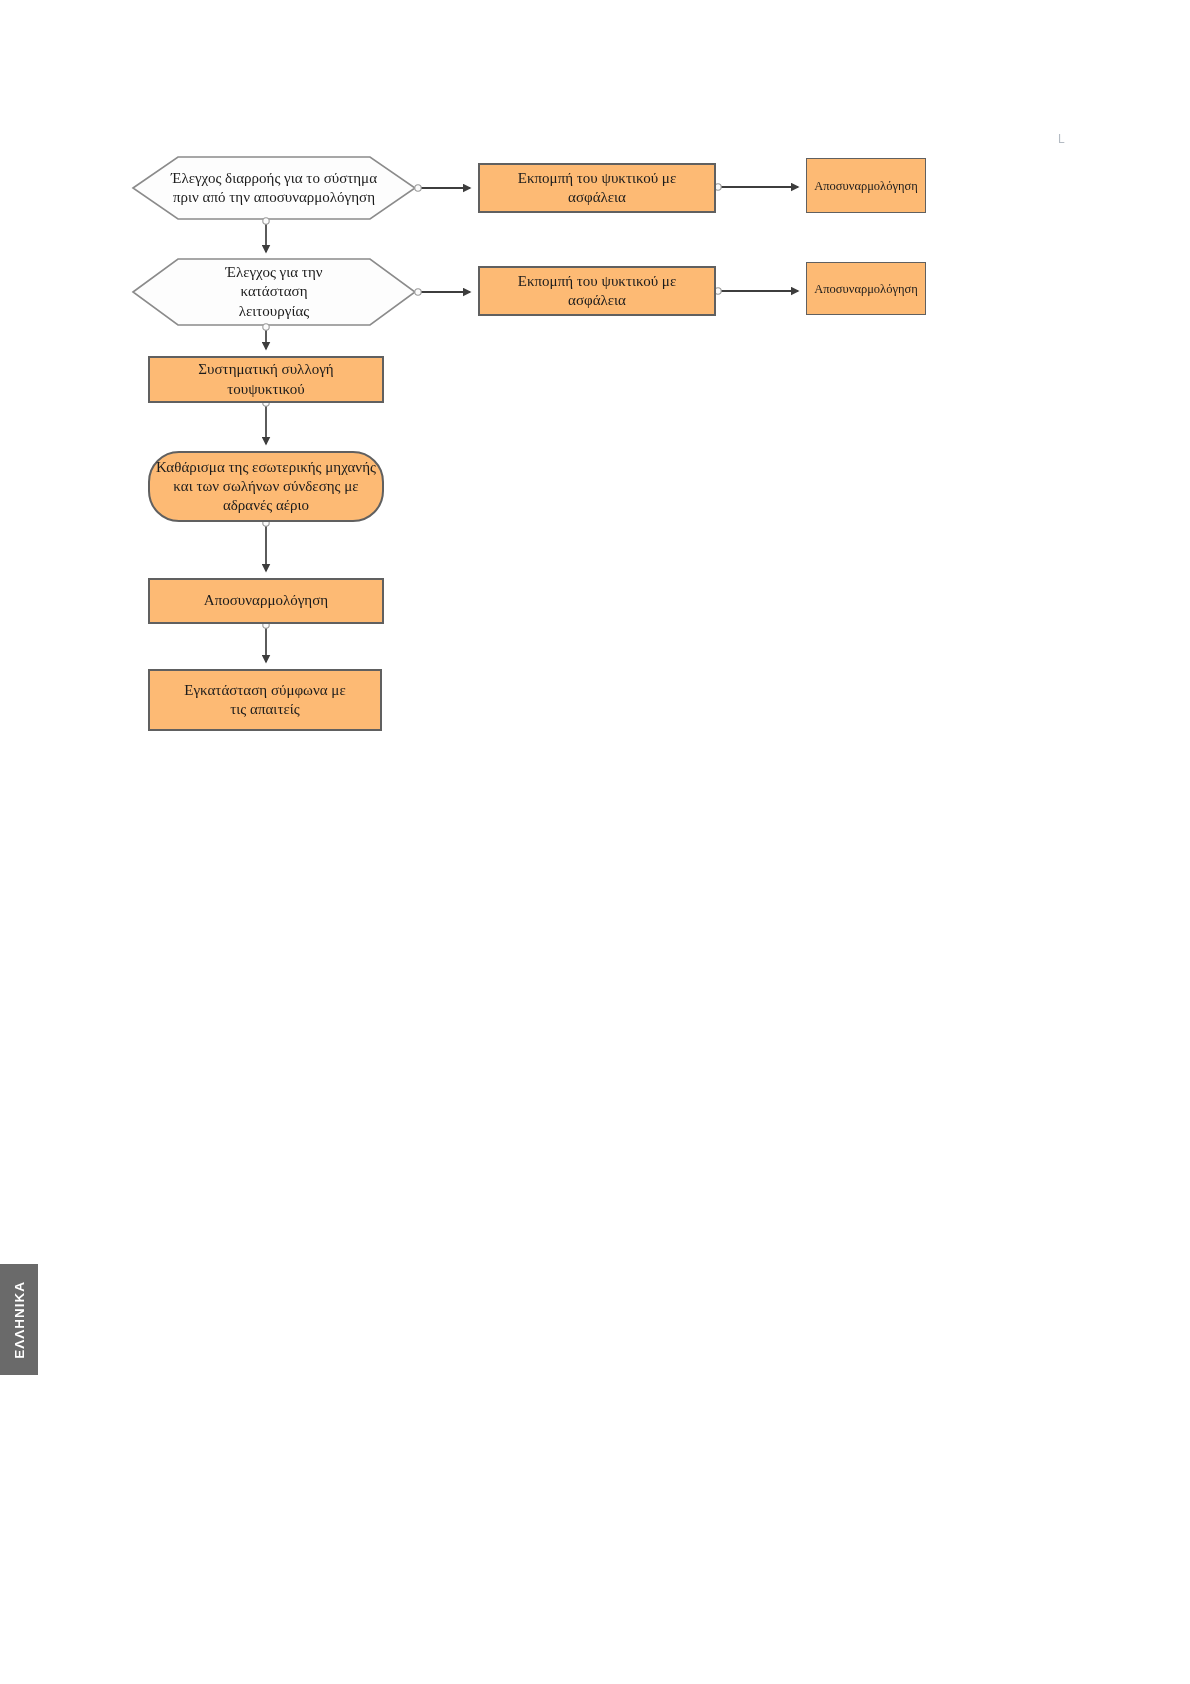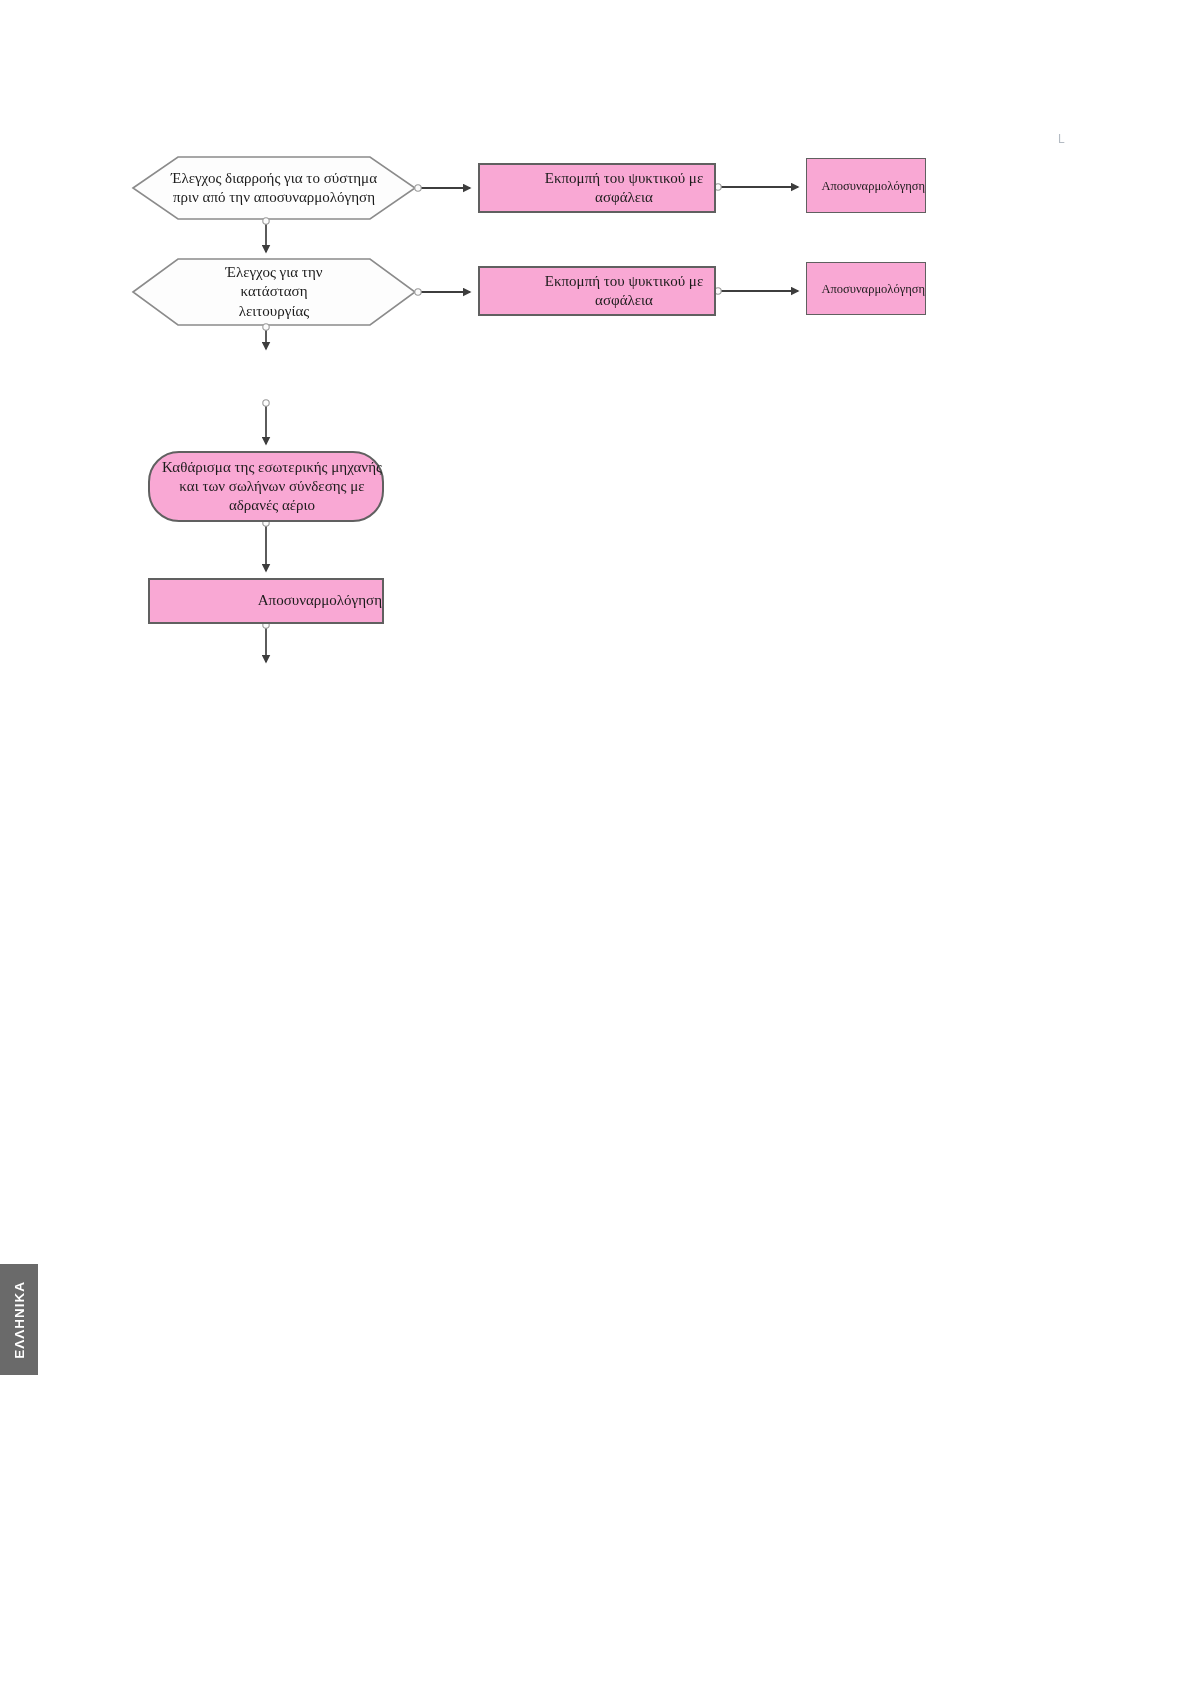--- a/index.html
+++ b/index.html
@@ -28,25 +28,25 @@
     justify-content: center;
     text-align: center;
     color: #1c1c1c;
     font-size: 15px;
     line-height: 1.28;
   }
   .node-label > span { display: inline-block; }
   .rect-node {
     position: absolute;
     border: 2px solid #606060;
-    background: #f9a8d4;
+    background: #fdba74;
     box-sizing: border-box;
     display: flex;
     align-items: center;
-    justify-content: flex-end;
+    justify-content: center;
     text-align: center;
     color: #1c1c1c;
     font-size: 15px;
     line-height: 1.28;
   }
   .rect-node.small {
     font-size: 12.5px;
     border-width: 1.5px;
   }
   .rect-node > span { display: inline-block; }
@@ -140,29 +140,35 @@
     <span>Αποσυναρμολόγηση</span>
   </div>
 
   <div class="rect-node emit-box" style="left:478px; top:266px; width:238px; height:50px;">
     <span>Εκπομπή του ψυκτικού με ασφάλεια</span>
   </div>
   <div class="rect-node small" style="left:806px; top:262px; width:120px; height:53px;">
     <span>Αποσυναρμολόγηση</span>
   </div>
 
+  <div class="rect-node" id="box3" style="left:148px; top:356px; width:236px; height:47px;">
+    <span>Συστηματική συλλογή τουψυκτικού</span>
+  </div>
 
   <div class="rect-node" id="box4" style="left:148px; top:451px; width:236px; height:71px;border-radius:31px;">
     <span>Καθάρισμα της εσωτερικής μηχανής και των σωλήνων σύνδεσης με αδρανές αέριο</span>
   </div>
 
   <div class="rect-node" id="box5" style="left:148px; top:578px; width:236px; height:46px;">
     <span>Αποσυναρμολόγηση</span>
   </div>
 
+  <div class="rect-node" id="box6" style="left:148px; top:669px; width:234px; height:62px;">
+    <span>Εγκατάσταση σύμφωνα με τις απαιτείς</span>
+  </div>
 
   <div id="corner-mark">L</div>
 
   <div id="lang-tab">
     <span id="lang-tab-label">ΕΛΛΗΝΙΚΑ</span>
   </div>
 
 </div>
 
 </body></html>

